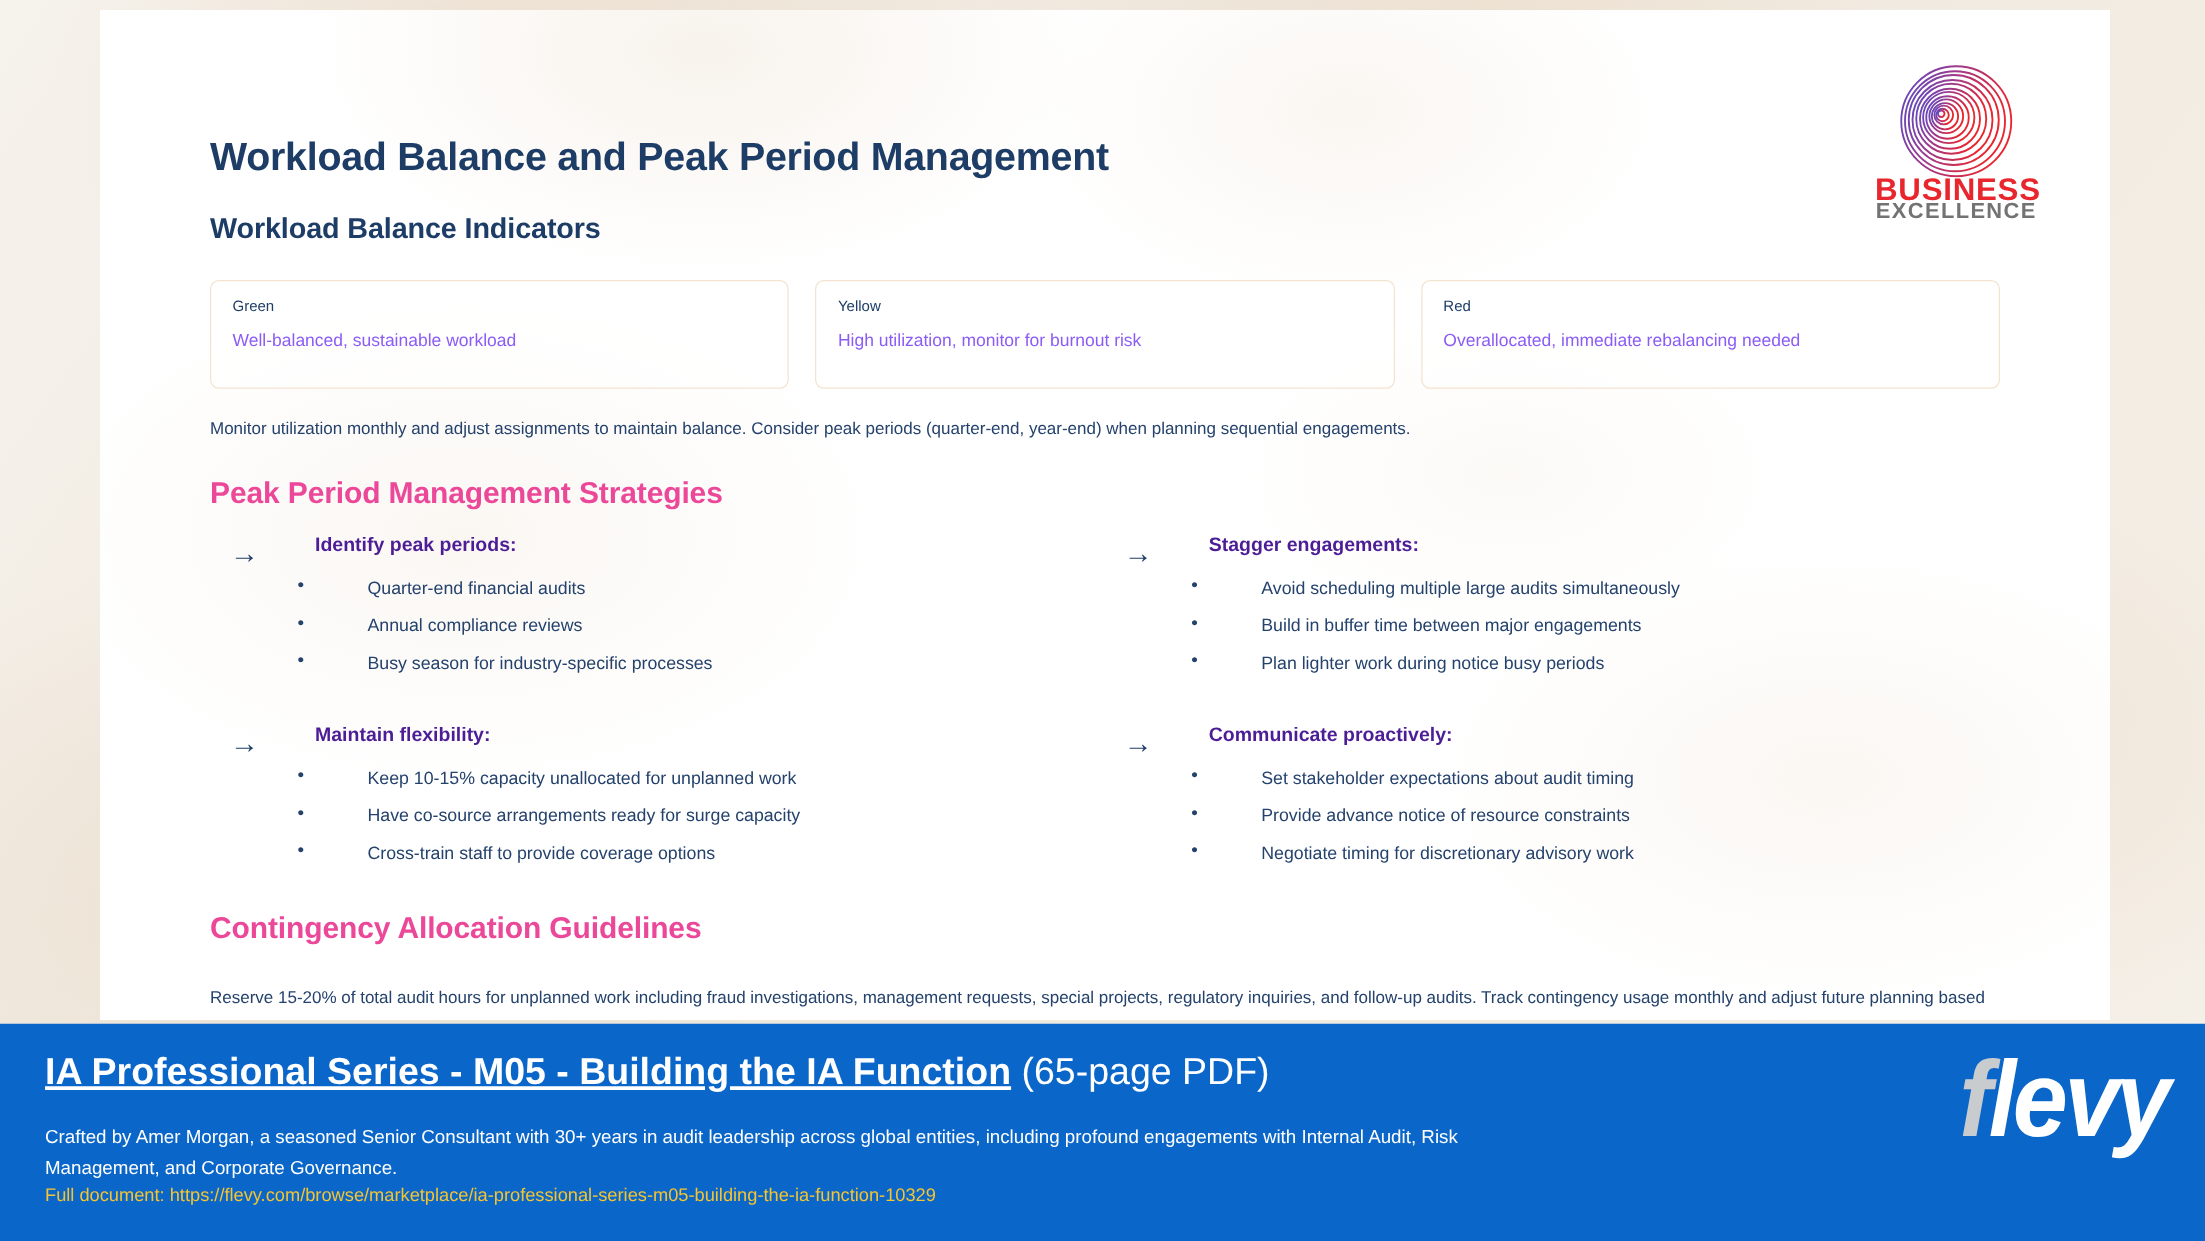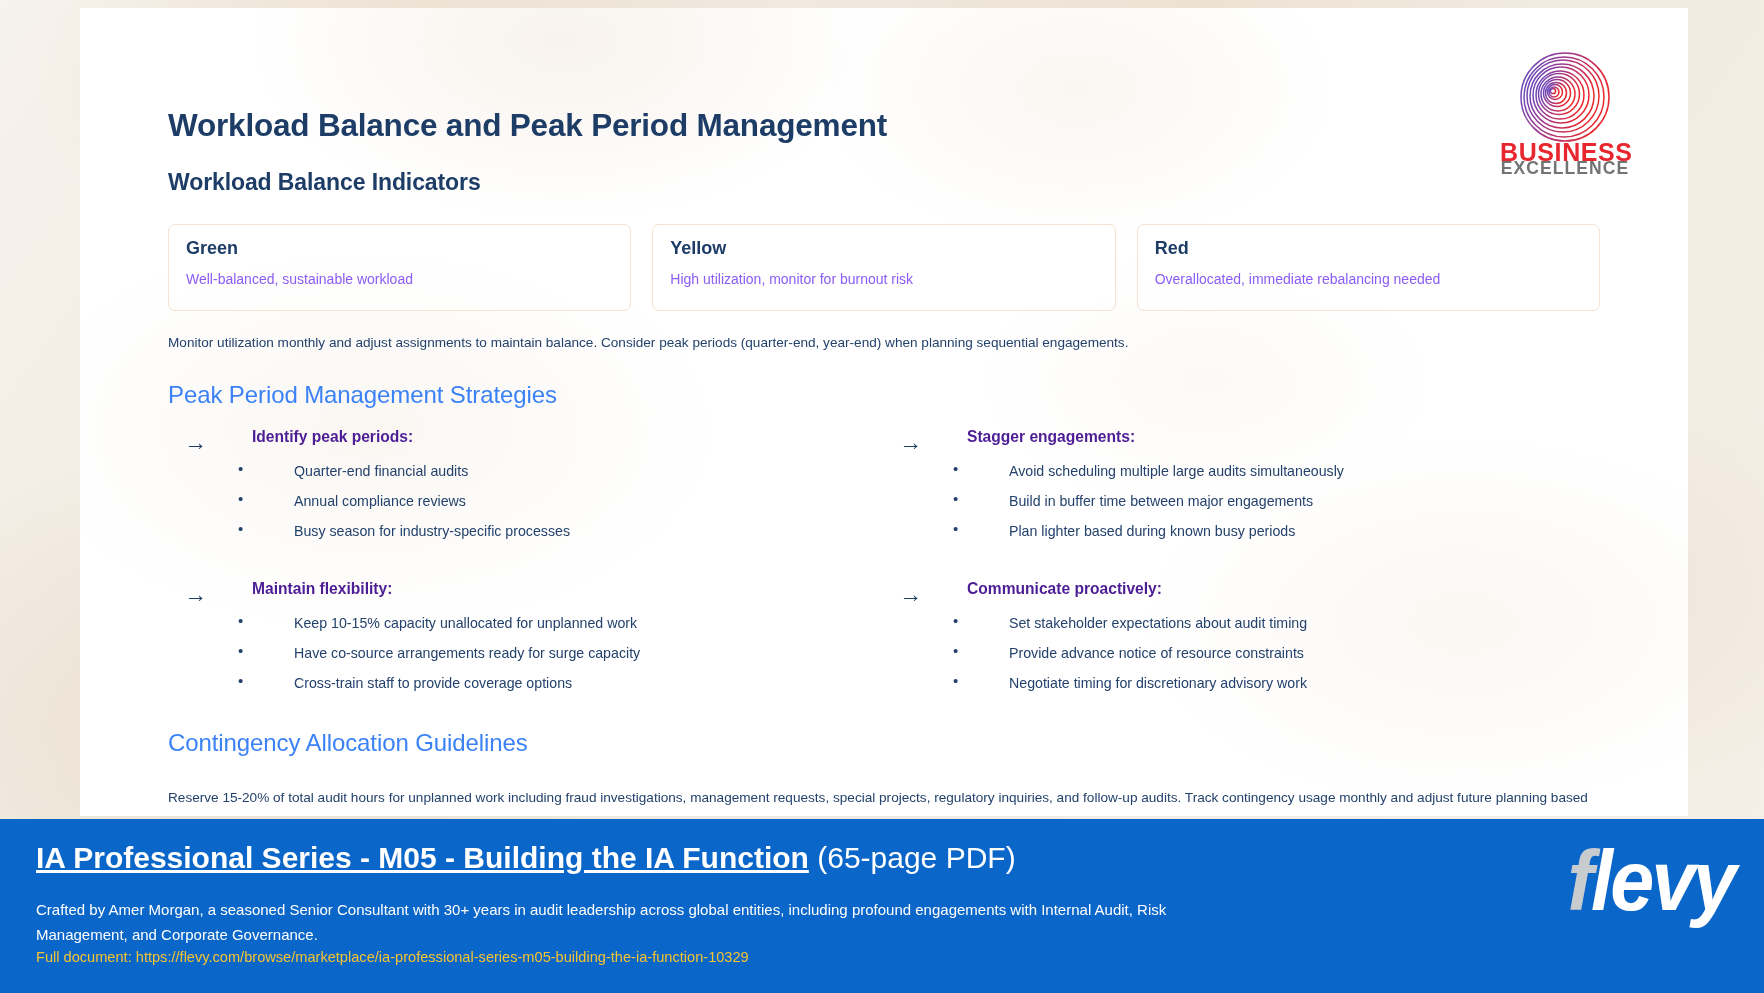--- a/index.html
+++ b/index.html
@@ -74,32 +74,32 @@
   }
 
   
   .cards{ position:absolute; left:88px; top:216px; width:1432px; display:flex; gap:21px; }
   .card{
     flex:1 1 0; height:87px;
     border:1px solid #f3e3cf; border-radius:7px;
     background:rgba(255,255,255,.55);
     padding:13px 17px 0 17px;
   }
-  .card .c-title{ font-size:18px; font-weight:bold; color:#1d3d67; margin-bottom:12px; }
+  .card .c-title{ font-size:12px; font-weight:normal; color:#1d3d67; margin-bottom:12px; }
   .card .c-desc { font-size:14px; color:#8b5cf6; }
 
   .note{
     position:absolute; left:88px; top:327px;
     font-size:13.6px; color:#24426c; white-space:nowrap;
   }
 
   
   .sec-h{
     position:absolute; left:88px;
-    font-size:24px; font-weight:normal; color:#3b82f6; letter-spacing:-.1px;
+    font-size:24px; font-weight:bold; color:#ec4899; letter-spacing:-.1px;
   }
   #sec-peak{ top:373px; }
   #sec-cont{ top:721px; }
 
   
   .grid{ position:absolute; left:104px; top:420px; width:1430px; }
   .grow{ display:flex; }
   .gcell{ width:715px; position:relative; }
   .arrow{
     position:absolute; left:0; top:3px; width:30px;
@@ -228,21 +228,21 @@
               <li>Annual compliance reviews</li>
               <li>Busy season for industry-specific processes</li>
             </ul>
           </div>
           <div class="gcell">
             <span class="arrow">→</span>
             <h4>Stagger engagements:</h4>
             <ul>
               <li>Avoid scheduling multiple large audits simultaneously</li>
               <li>Build in buffer time between major engagements</li>
-              <li>Plan lighter based during known busy periods</li>
+              <li>Plan lighter work during notice busy periods</li>
             </ul>
           </div>
         </div>
 
         <div class="grow grow2">
           <div class="gcell">
             <span class="arrow">→</span>
             <h4>Maintain flexibility:</h4>
             <ul>
               <li>Keep 10-15% capacity unallocated for unplanned work</li>

